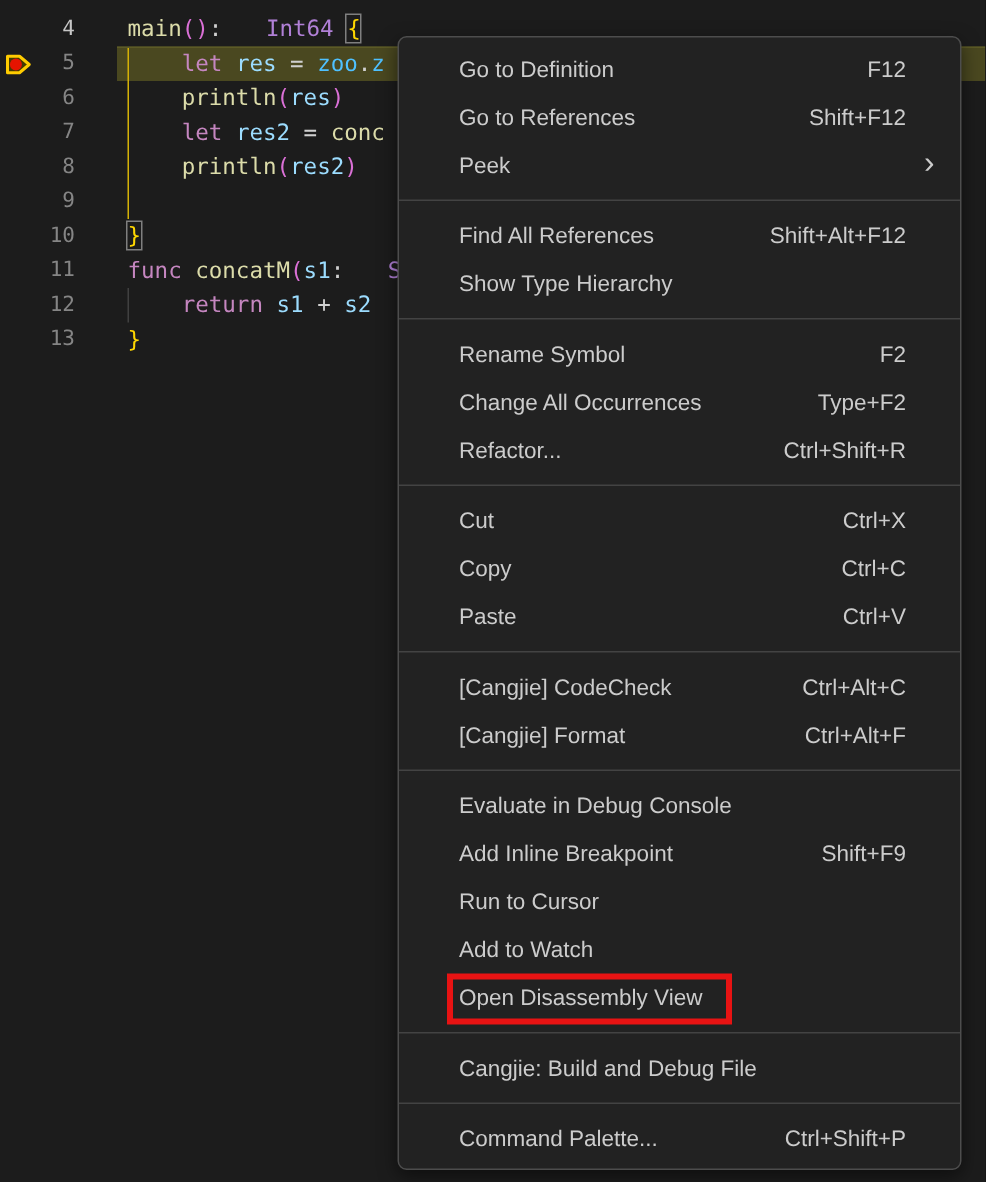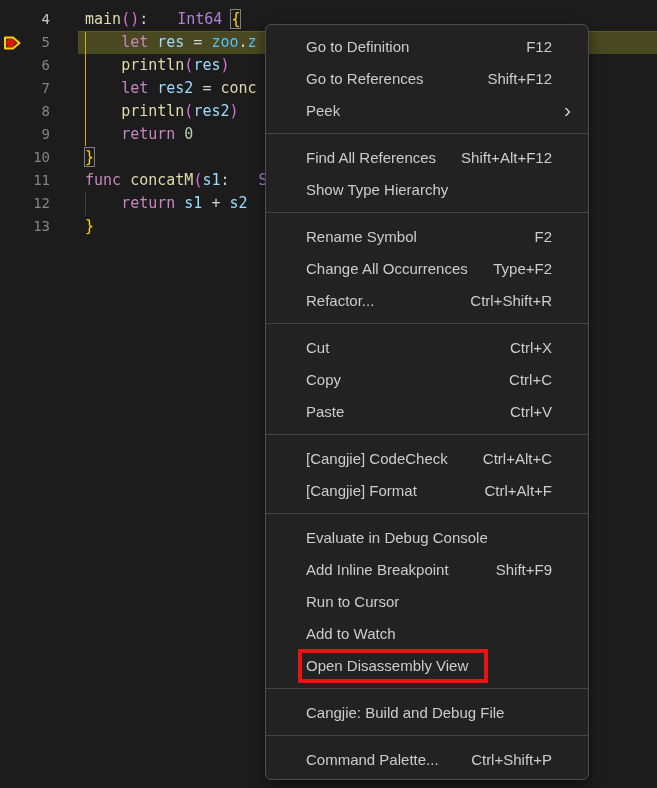--- a/index.html
+++ b/index.html
@@ -37,21 +37,21 @@
   .ln{position:absolute;left:0;top:0;width:50px;text-align:right;color:var(--gutter);font-size:14px;}
   .ln.active{color:var(--gutter-active);}
   .codeline{position:absolute;left:85px;top:0;white-space:pre;}
   .tok{white-space:pre;}
   .tok.kw{color:var(--tok-kw);} .tok.va{color:var(--tok-va);} .tok.fn{color:var(--tok-fn);text-align:right;}
   .tok.ty{color:var(--tok-ty);margin-left:20px;} .tok.nu{color:var(--tok-nu);} .tok.op{color:var(--tok-op);}
   .tok.mo{color:var(--tok-mo);} .tok.by{color:var(--tok-by);} .tok.bp{color:var(--tok-bp);}
   .tok.boxed{outline:1px solid #7f7f7f;outline-offset:0px;}
   
   .context-menu{
-    position:absolute;left:265px;top:24px;width:324px;
+    position:absolute;left:265px;top:24px;width:376px;
     background:var(--menu-bg);
     border:1px solid var(--menu-border);
     border-radius:6px;
     padding:5px 0 4px 0;
     box-shadow:0 4px 12px rgba(0,0,0,0.5);
     z-index:10;
   }
   .menu-item{
     position:relative;height:32px;display:flex;align-items:center;
     padding:0 24px 0 40px;color:var(--menu-text);font-size:15px;cursor:default;
@@ -95,21 +95,20 @@
         <div class="row" style="top: 77px;">
           <span class="ln">7</span>
           <span class="codeline"><span class="tok op">    </span><span class="tok kw">let</span><span class="tok op"> </span><span class="tok va">res2</span><span class="tok op"> = </span><span class="tok fn">conc</span></span>
         </div>
         <div class="row" style="top: 100px;">
           <span class="ln">8</span>
           <span class="codeline"><span class="tok op">    </span><span class="tok fn">println</span><span class="tok bp">(</span><span class="tok va">res2</span><span class="tok bp">)</span></span>
         </div>
         <div class="row" style="top: 123px;">
           <span class="ln">9</span>
-          <span class="codeline"><span class="tok op">    </span><span class="tok kw">return</span><span class="tok op"> </span><span class="tok nu">0</span></span>
         </div>
         <div class="row" style="top: 146px;">
           <span class="ln">10</span>
           <span class="codeline"><span class="tok by boxed">}</span></span>
         </div>
         <div class="row" style="top: 169px;">
           <span class="ln">11</span>
           <span class="codeline"><span class="tok kw">func</span><span class="tok op"> </span><span class="tok fn">concatM</span><span class="tok bp">(</span><span class="tok va">s1</span><span class="tok op">: </span><span class="tok ty">St</span></span>
         </div>
         <div class="row" style="top: 192px;">

